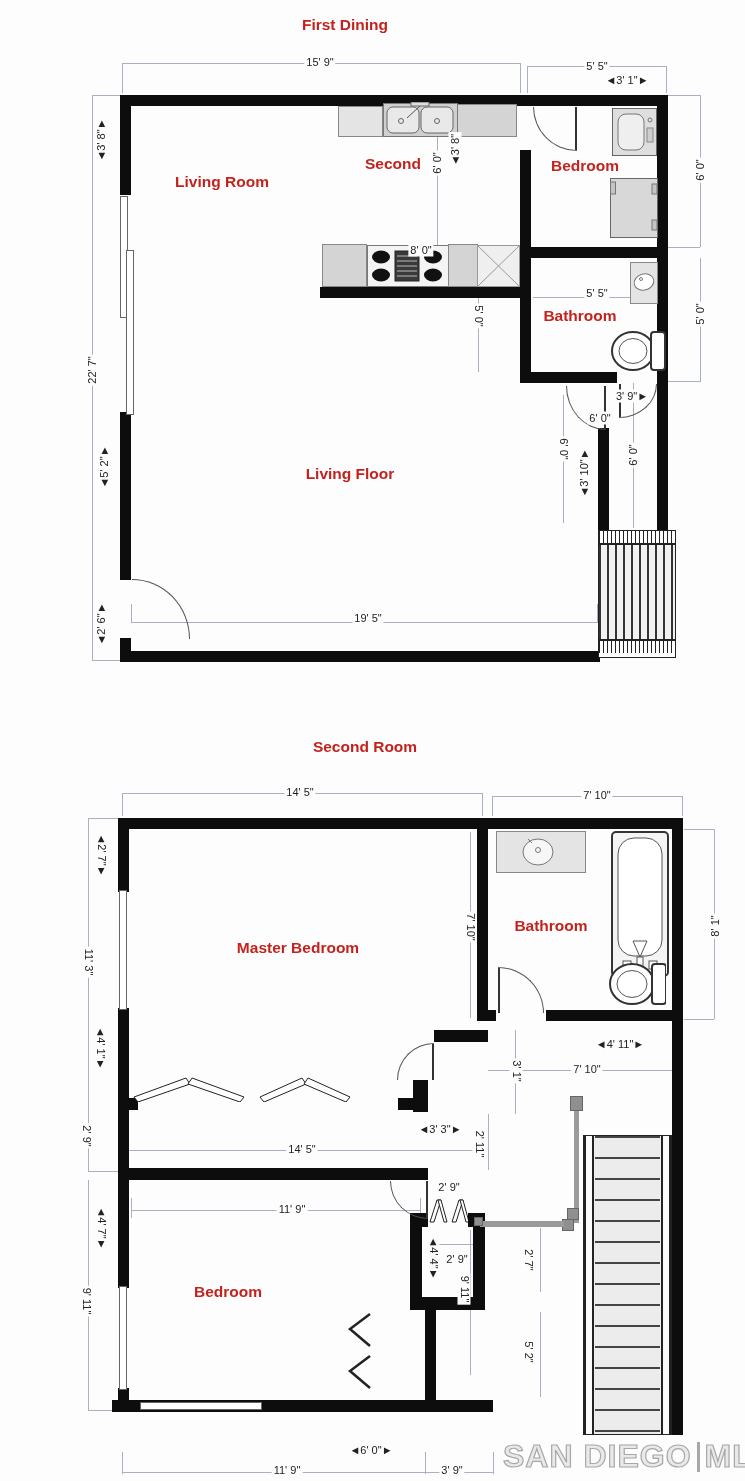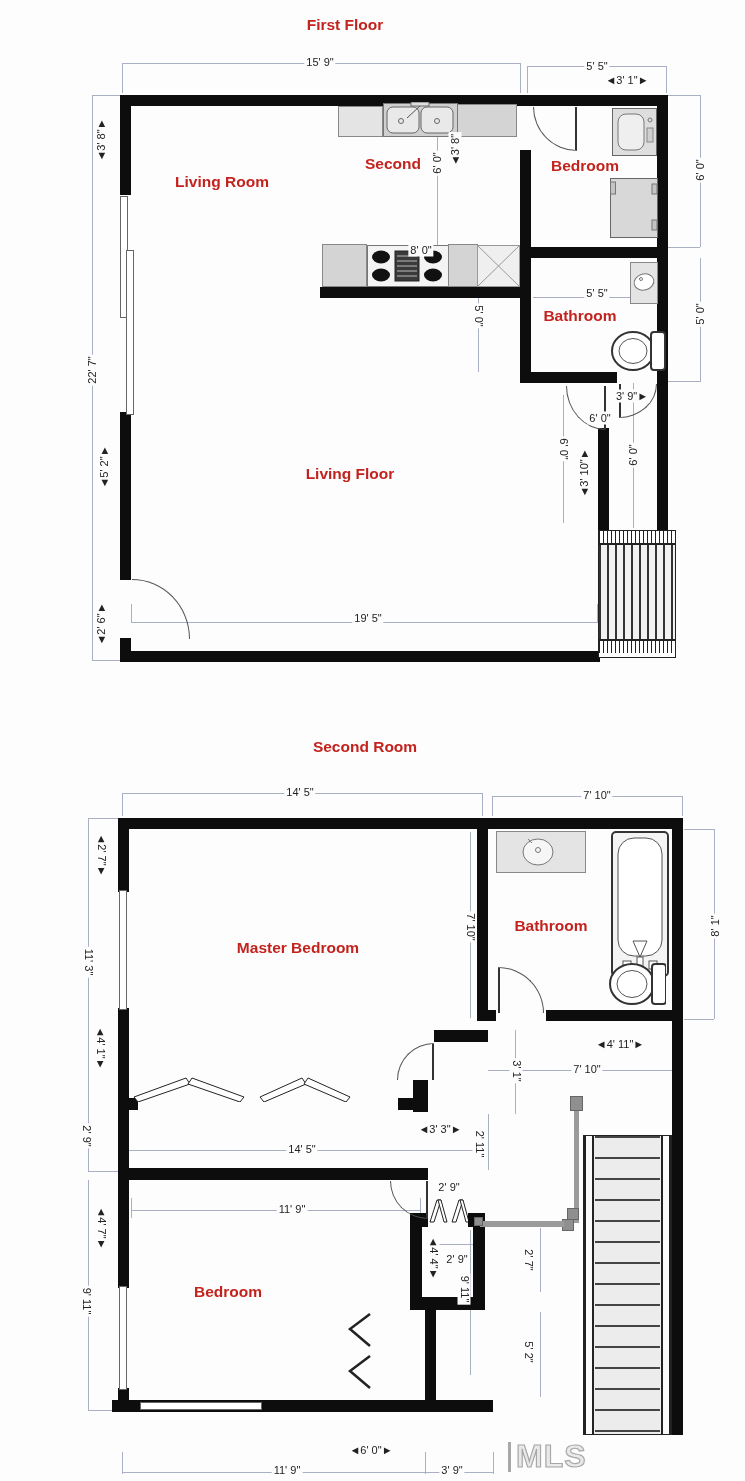--- a/index.html
+++ b/index.html
@@ -38,21 +38,21 @@
   .post{position:absolute;background:#8f8f8f;border:1px solid #666;box-sizing:border-box}
   #watermark{position:absolute;left:503px;top:1438px;display:flex;align-items:center;
        color:#e9e9e9;-webkit-text-stroke:1.2px #a8a8a8;font-size:32px;font-weight:600;letter-spacing:1px;white-space:nowrap}
   #watermark .bar{display:inline-block;width:3px;height:30px;background:#a8a8a8;margin:0 5px;-webkit-text-stroke:0}
 </style>
 </head>
 <body>
 
 <div id="plan">
 
-  <div class="title" style="left:345px;top:25px">First Floor</div>
+  <div class="title" style="left:345px;top:25px">First Dining</div>
 
   <div class="dl" style="left:122px;top:63px;width:398px;height:1px"></div>
   <div class="dl" style="left:122px;top:63px;width:1px;height:30px"></div>
   <div class="dl" style="left:520px;top:63px;width:1px;height:30px"></div>
   <div class="dl" style="left:527px;top:66px;width:140px;height:1px"></div>
   <div class="dl" style="left:527px;top:66px;width:1px;height:27px"></div>
   <div class="dl" style="left:666px;top:66px;width:1px;height:27px"></div>
   <div class="dl" style="left:92px;top:95px;width:1px;height:566px"></div>
   <div class="dl" style="left:92px;top:95px;width:28px;height:1px"></div>
   <div class="dl" style="left:92px;top:660px;width:28px;height:1px"></div>
@@ -328,17 +328,18 @@
   <div class="dim" style="left:457px;top:1259px">2' 9"</div>
   <div class="dim rc" style="left:433px;top:1258px">◄4' 4"►</div>
   <div class="dim rc" style="left:464px;top:1289px">9' 11"</div>
   <div class="dim rc" style="left:528px;top:1260px">2' 7"</div>
   <div class="dim rc" style="left:528px;top:1352px">5' 2"</div>
   <div class="dim" style="left:371px;top:1450px">◄6' 0"►</div>
   <div class="dim" style="left:287px;top:1470px">11' 9"</div>
   <div class="dim" style="left:452px;top:1470px">3' 9"</div>
 
   <div id="watermark">
+    <span>SAN DIEGO</span>
     <span class="bar"></span>
     <span>MLS</span>
   </div>
 
 </div>
 
 </body></html>

